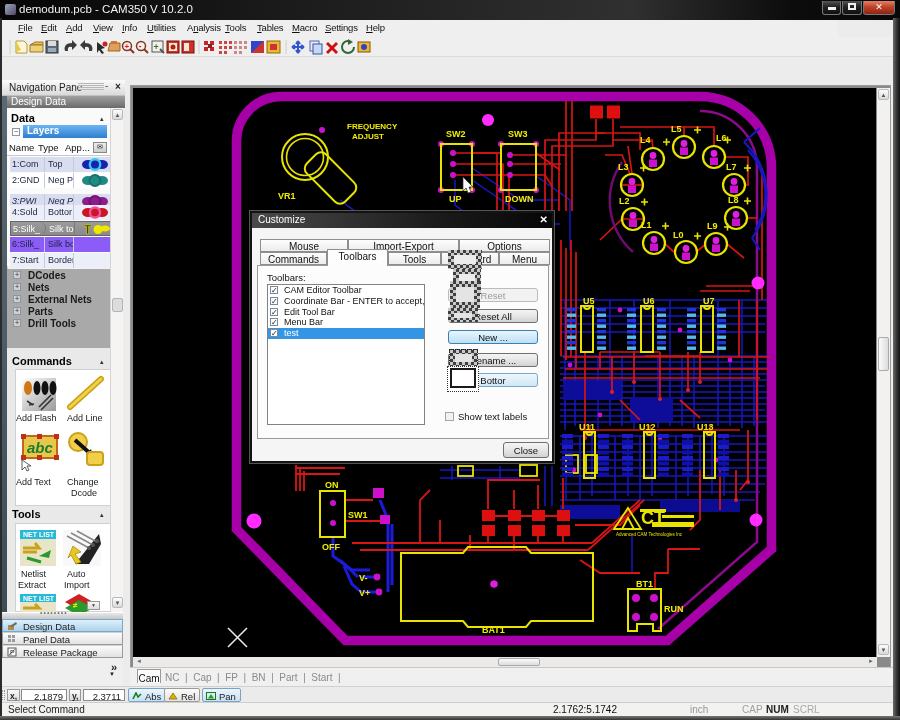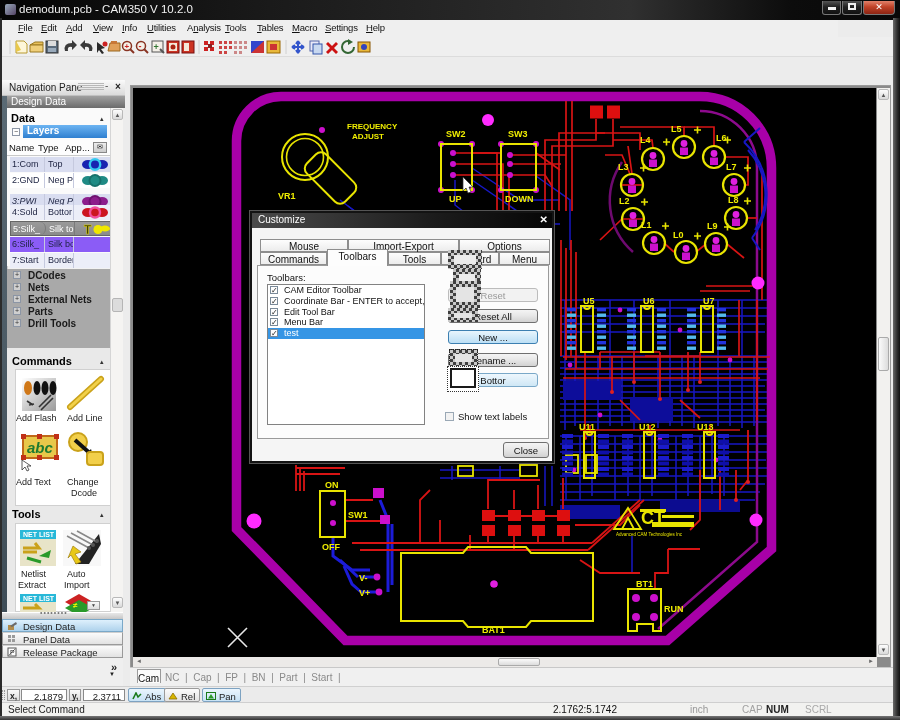--- a/index.html
+++ b/index.html
@@ -42,21 +42,21 @@
 .bbtn{position:absolute;left:2px;width:121px;height:13px;border:1px solid #9a9a9a;border-top:1px solid #cfcfcf;background:linear-gradient(#fbfbfb,#e2e2e2);font-size:9.5px;color:#222;padding:1px 0 0 20px;}
 
 #cborder{left:130px;top:85px;width:761px;height:583px;background:#8a8a8a;border:1px solid #9a9a9a;}
 #pcb{left:133px;top:88px;width:743px;height:569px;background:#000;}
 #vscroll{left:877px;top:88px;width:13px;height:569px;background:#f2f1ef;}
 #hscroll{left:133px;top:657px;width:744px;height:10px;background:#eceae8;}
 #hthumb{left:498px;top:658px;width:42px;height:8px;background:linear-gradient(#fbfbfb,#dcdcdc);border:1px solid #aaa;border-radius:2px;}
 #vthumb{left:878px;top:337px;width:11px;height:34px;background:linear-gradient(90deg,#fbfbfb,#dcdcdc);border:1px solid #aaa;border-radius:2px;}
 
 #tabbar{left:130px;top:667px;width:763px;height:19px;background:#f0f0f0;border-top:1px solid #c8c8c8;font-size:10px;color:#8a8a8a;}
-#tabcam{position:absolute;left:7px;top:1px;width:24px;height:14px;background:#fbfbfb;border:1px solid #9a9a9a;border-bottom:none;color:#111;padding-top:3px;}
+#tabcam{position:absolute;left:7px;top:1px;width:24px;height:14px;background:#fbfbfb;border:1px solid #9a9a9a;border-bottom:none;color:#111;text-align:center;padding-top:3px;}
 
 #coordbar{left:0;top:686px;width:893px;height:16px;background:#ebebeb;border-top:1px solid #d0d0d0;font-size:9.5px;}
 .cfield{position:absolute;top:2px;height:12px;background:#fff;border:1px solid #8a8a8a;text-align:right;padding:1px 3px 0 0;color:#222;}
 .clabel{position:absolute;top:2px;height:12px;background:linear-gradient(#fafafa,#ddd);border:1px solid #999;font-weight:bold;font-size:8.5px;padding:1px 2px 0 2px;color:#222;}
 .cbtn{position:absolute;top:1px;height:14px;font-size:9.5px;color:#222;padding:1.5px 4px 0 16px;border:1px solid #7da2c1;background:linear-gradient(#eaf5fd,#c7e2f5);border-radius:2px;}
 .cbtn.gray{border:1px solid #9a9a9a;background:linear-gradient(#fbfbfb,#e3e3e3);}
 .cico{position:absolute;left:3px;top:2.5px;width:10px;height:8px;}
 
 #statusbar{left:0;top:702px;width:893px;height:14px;background:#f2f2f0;border-top:1px solid #cfcfcf;font-size:10px;color:#222;}
 #bottomframe{left:0;top:716px;width:900px;height:4px;background:linear-gradient(#777,#333);}
@@ -708,21 +708,21 @@
           <rect x="0.5" y="0.5" width="9" height="7" fill="none" stroke="#1a7a1a"></rect>
           <path d="M2 6.5 L5 2 L8 6.5" fill="#2a9a2a"></path>
         </svg></div>
 </div>
 <div class="abs" id="statusbar">
       <span style="position:absolute;left:8px;top:1px;">Select Command</span>
 <span style="position:absolute;left:553px;top:1px;color:#111;">2.1762:5.1742</span>
 <span style="position:absolute;left:690px;top:1px;color:#999;">inch</span>
 <span style="position:absolute;left:742px;top:1px;color:#a0a0a0;">CAP</span>
 <span style="position:absolute;left:766px;top:1px;color:#222;font-weight:bold;">NUM</span>
-<span style="position:absolute;left:793px;top:1px;color:#a8a8a8;margin-left:12px;">SCRL</span>
+<span style="position:absolute;left:793px;top:1px;color:#a8a8a8;">SCRL</span>
 </div>
 <div class="abs" id="bottomframe"></div>
 <div class="abs" id="rightframe"></div>
 <div class="abs" id="leftframe"></div>
 <div class="abs" id="dlg">
 <div class="abs" id="dlgtitle">Customize<span id="dlgx">✕</span></div>
 <div class="tab" style="left:8px;top:26px;width:88px;">Mouse</div>
 <div class="tab" style="left:96px;top:26px;width:111px;">Import-Export</div>
 <div class="tab" style="left:207px;top:26px;width:91px;">Options</div>
 <div class="tab" style="left:8px;top:39px;width:67px;">Commands</div>

